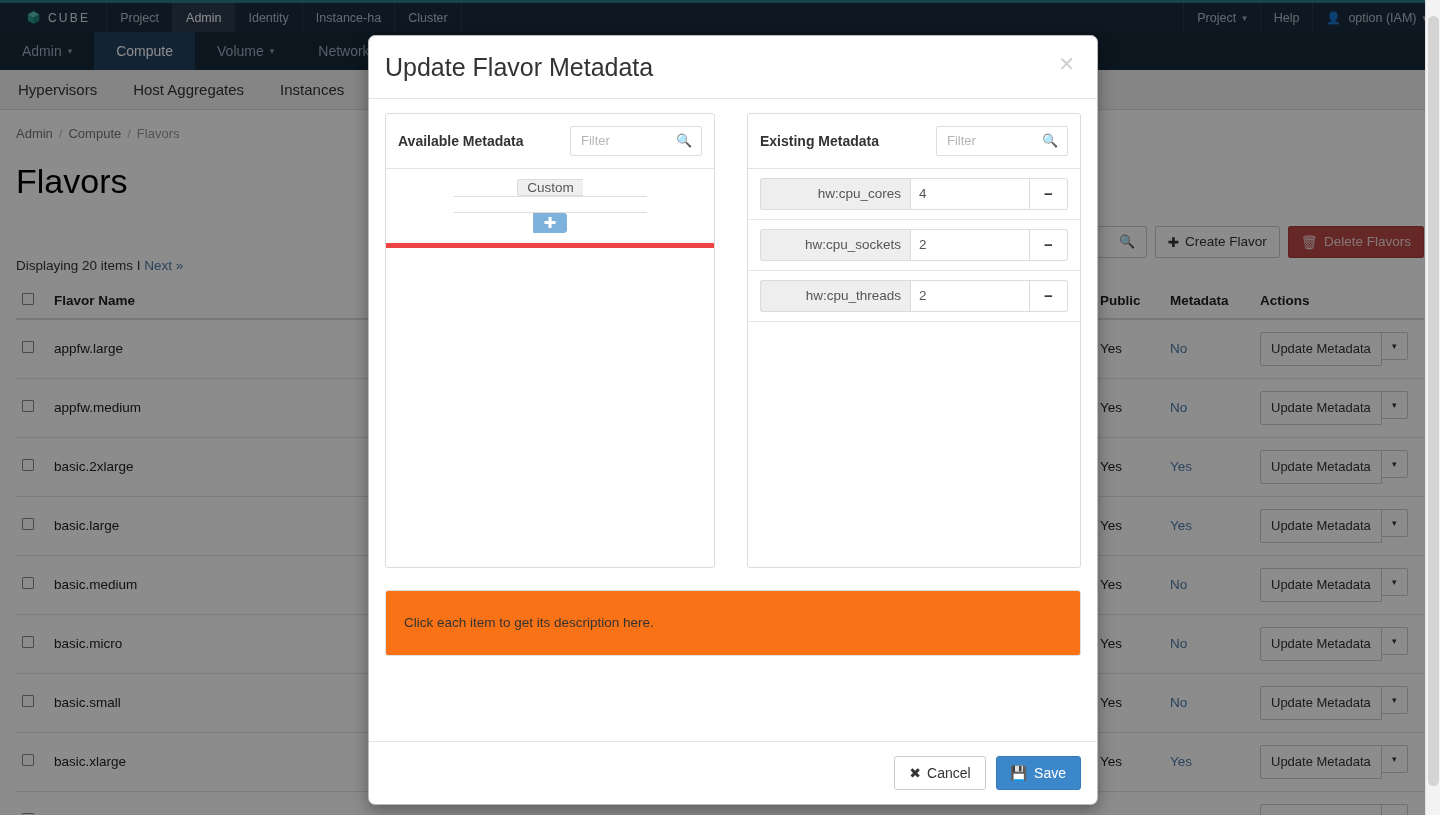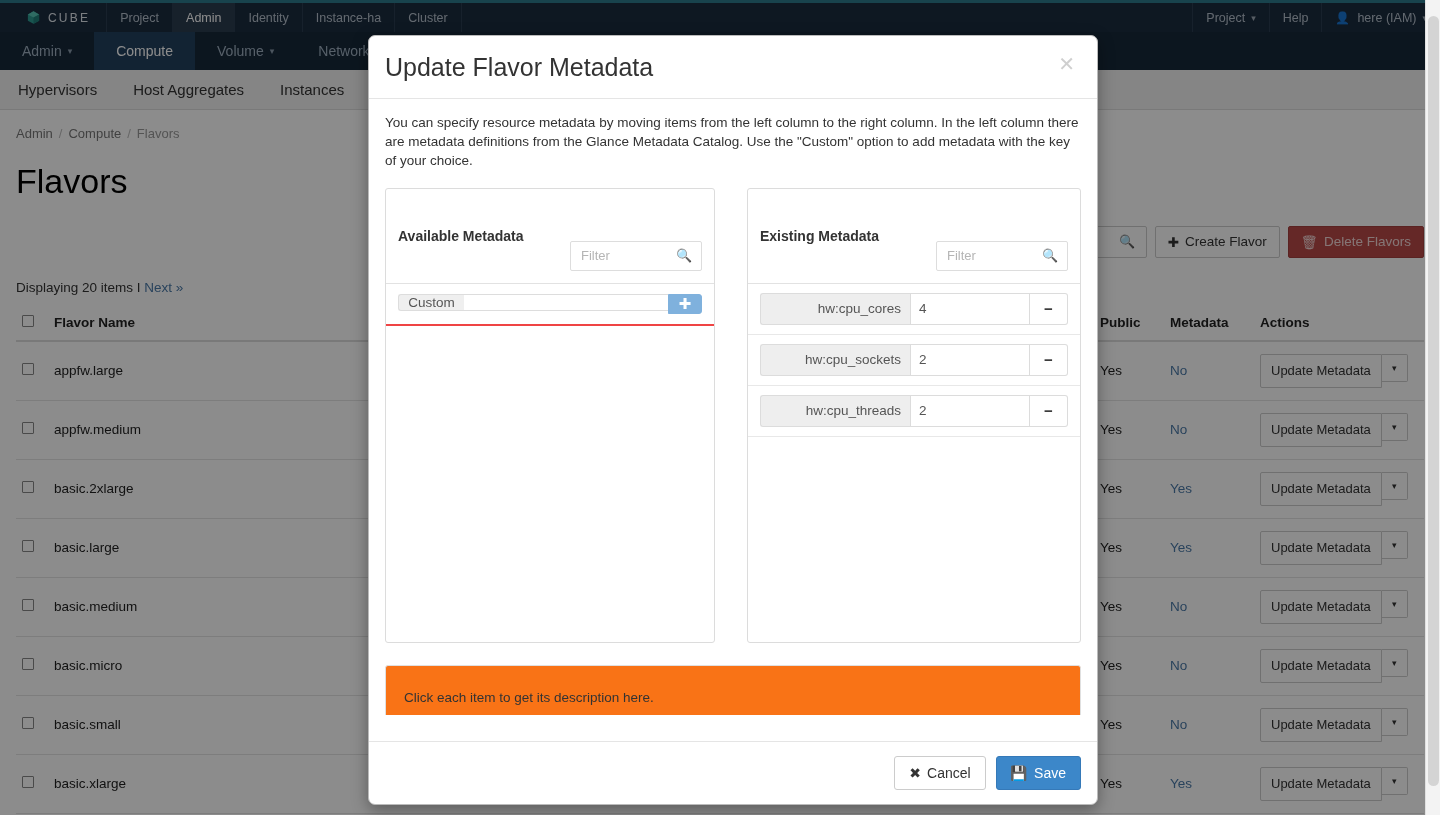--- a/index.html
+++ b/index.html
@@ -74,21 +74,21 @@
     border-radius: 2px; display: flex; align-items: center; justify-content: flex-end;
     padding-right: 10px; color: #888;
   }
   .btn {
     height: 32px; border: 1px solid #ccc; background: #fff; border-radius: 2px;
     padding: 0 12px; font-size: 13.5px; color: #333; cursor: pointer;
     display: inline-flex; align-items: center; gap: 6px; white-space: nowrap;
     font-family: "Liberation Sans", sans-serif;
   }
   .btn-danger { background: #b94a48; border-color: #a5413f; color: #f2d6d6; }
-  .disp-line { margin-top: 22px; font-size: 13.5px; color: #333; }
+  .disp-line { font-size: 13.5px; color: #333; }
   .disp-line a { color: #4b7aa8; text-decoration: none; cursor: pointer; }
 
   table.flavors { width: 100%; border-collapse: collapse; margin-top: 12px; font-size: 13.5px; }
   table.flavors th {
     text-align: left; font-weight: bold; color: #222; padding: 8px 6px 10px 6px;
     border-bottom: 2px solid #dddddd; white-space: nowrap;
   }
   table.flavors td {
     padding: 12px 6px; border-bottom: 1px solid #e4e4e4; color: #222; white-space: nowrap;
   }
@@ -132,31 +132,31 @@
     width: 334px; border: 1px solid #dcdcdc; border-radius: 3px; background: #fff;
     height: 455px; display: flex; flex-direction: column;
   }
   .panel-head {
     display: flex; align-items: center; justify-content: space-between;
     padding: 12px 12px; border-bottom: 1px solid #e2e2e2;
   }
   .panel-title { font-size: 14px; font-weight: bold; color: #333; }
   .filter-box {
     width: 132px; height: 30px; border: 1px solid #ddd; border-radius: 2px;
-    display: flex; align-items: center; padding: 0 8px; gap: 6px; background: #fff; margin-top: 40px;
+    display: flex; align-items: center; padding: 0 8px; gap: 6px; background: #fff;
   }
   .filter-box input {
     border: none; outline: none; flex: 1; font-size: 13px; color: #555; width: 100%;
     font-family: "Liberation Sans", sans-serif; background: transparent;
   }
   .filter-box input::placeholder { color: #b5b5b5; }
   .mag { color: #333; font-size: 13px; }
 
   .custom-row {
-    display: flex; align-items: flex-start; padding: 10px 12px; border-bottom: 2px solid #ef4444;
+    display: flex; align-items: center; padding: 10px 12px; border-bottom: 5px solid #ef4444; flex-direction: column;
   }
   .custom-label {
     width: 66px; background: #efefef; border: 1px solid #ddd; border-right: none;
     border-radius: 3px 0 0 3px; font-size: 13.5px; color: #555;
     display: flex; align-items: center; justify-content: center;
   }
   .custom-input {
     flex: 1; border: 1px solid #ddd; border-left: none; border-right: none; outline: none;
     font-size: 13.5px; color: #333; padding: 0 8px;
     font-family: "Liberation Sans", sans-serif;
@@ -246,21 +246,21 @@
     <div class="topnav-right">
       <div class="topnav-item">
         <span>Project</span>
         <span class="caret">▾</span>
       </div>
       <div class="topnav-item">
         <span>Help</span>
       </div>
       <div class="topnav-item">
         <span class="user-glyph">👤</span>
-        <span>here (IAM)</span>
+        <span>option (IAM)</span>
         <span class="caret">▾</span>
       </div>
     </div>
   </div>
 
   <div class="subbar">
     <div class="subbar-item">
       <span>Admin</span>
       <span class="caret">▾</span>
     </div>
@@ -461,21 +461,20 @@
 
   <div class="overlay"></div>
 
   <div class="modal">
     <div class="modal-header">
       <div class="modal-title">Update Flavor Metadata</div>
       <button class="modal-close">✕</button>
     </div>
 
     <div class="modal-body">
-      <div class="modal-intro">You can specify resource metadata by moving items from the left column to the right column. In the left column there are metadata definitions from the Glance Metadata Catalog. Use the "Custom" option to add metadata with the key of your choice.</div>
 
       <div class="columns">
 
         <div class="panel">
           <div class="panel-head">
             <div class="panel-title">Available Metadata</div>
             <div class="filter-box">
               <input type="text" placeholder="Filter" style="">
               <span class="mag">🔍</span>
             </div>

